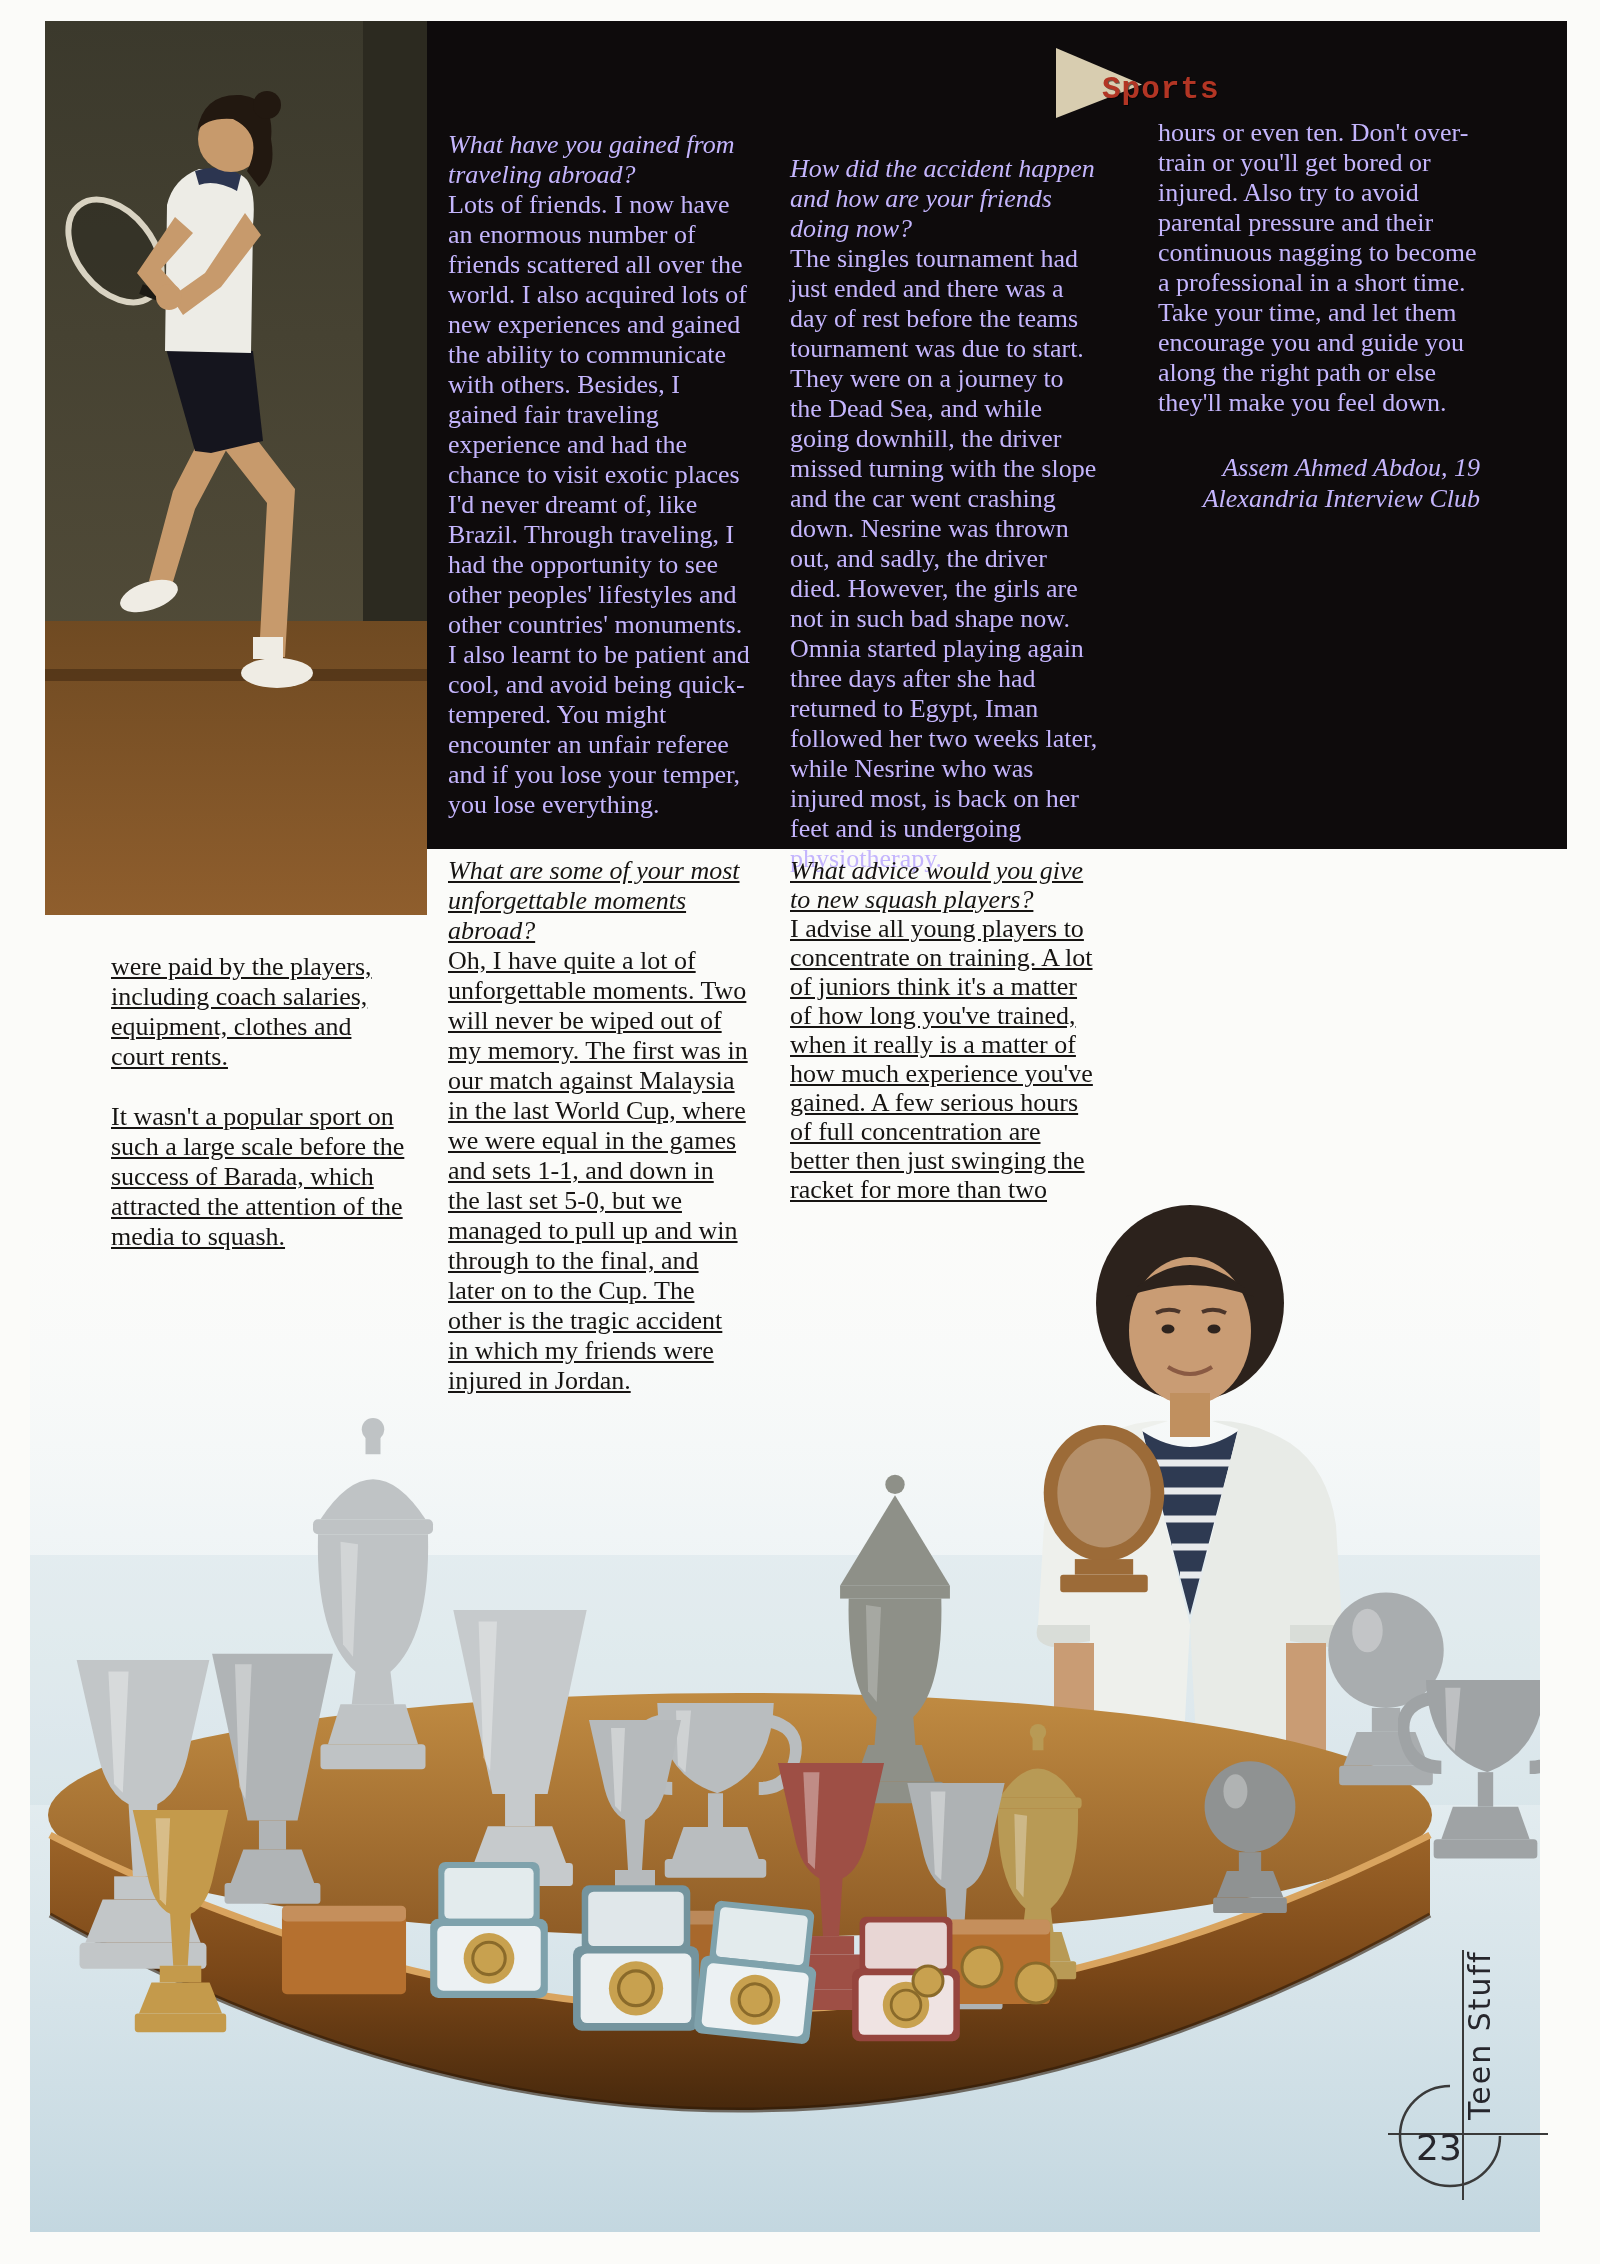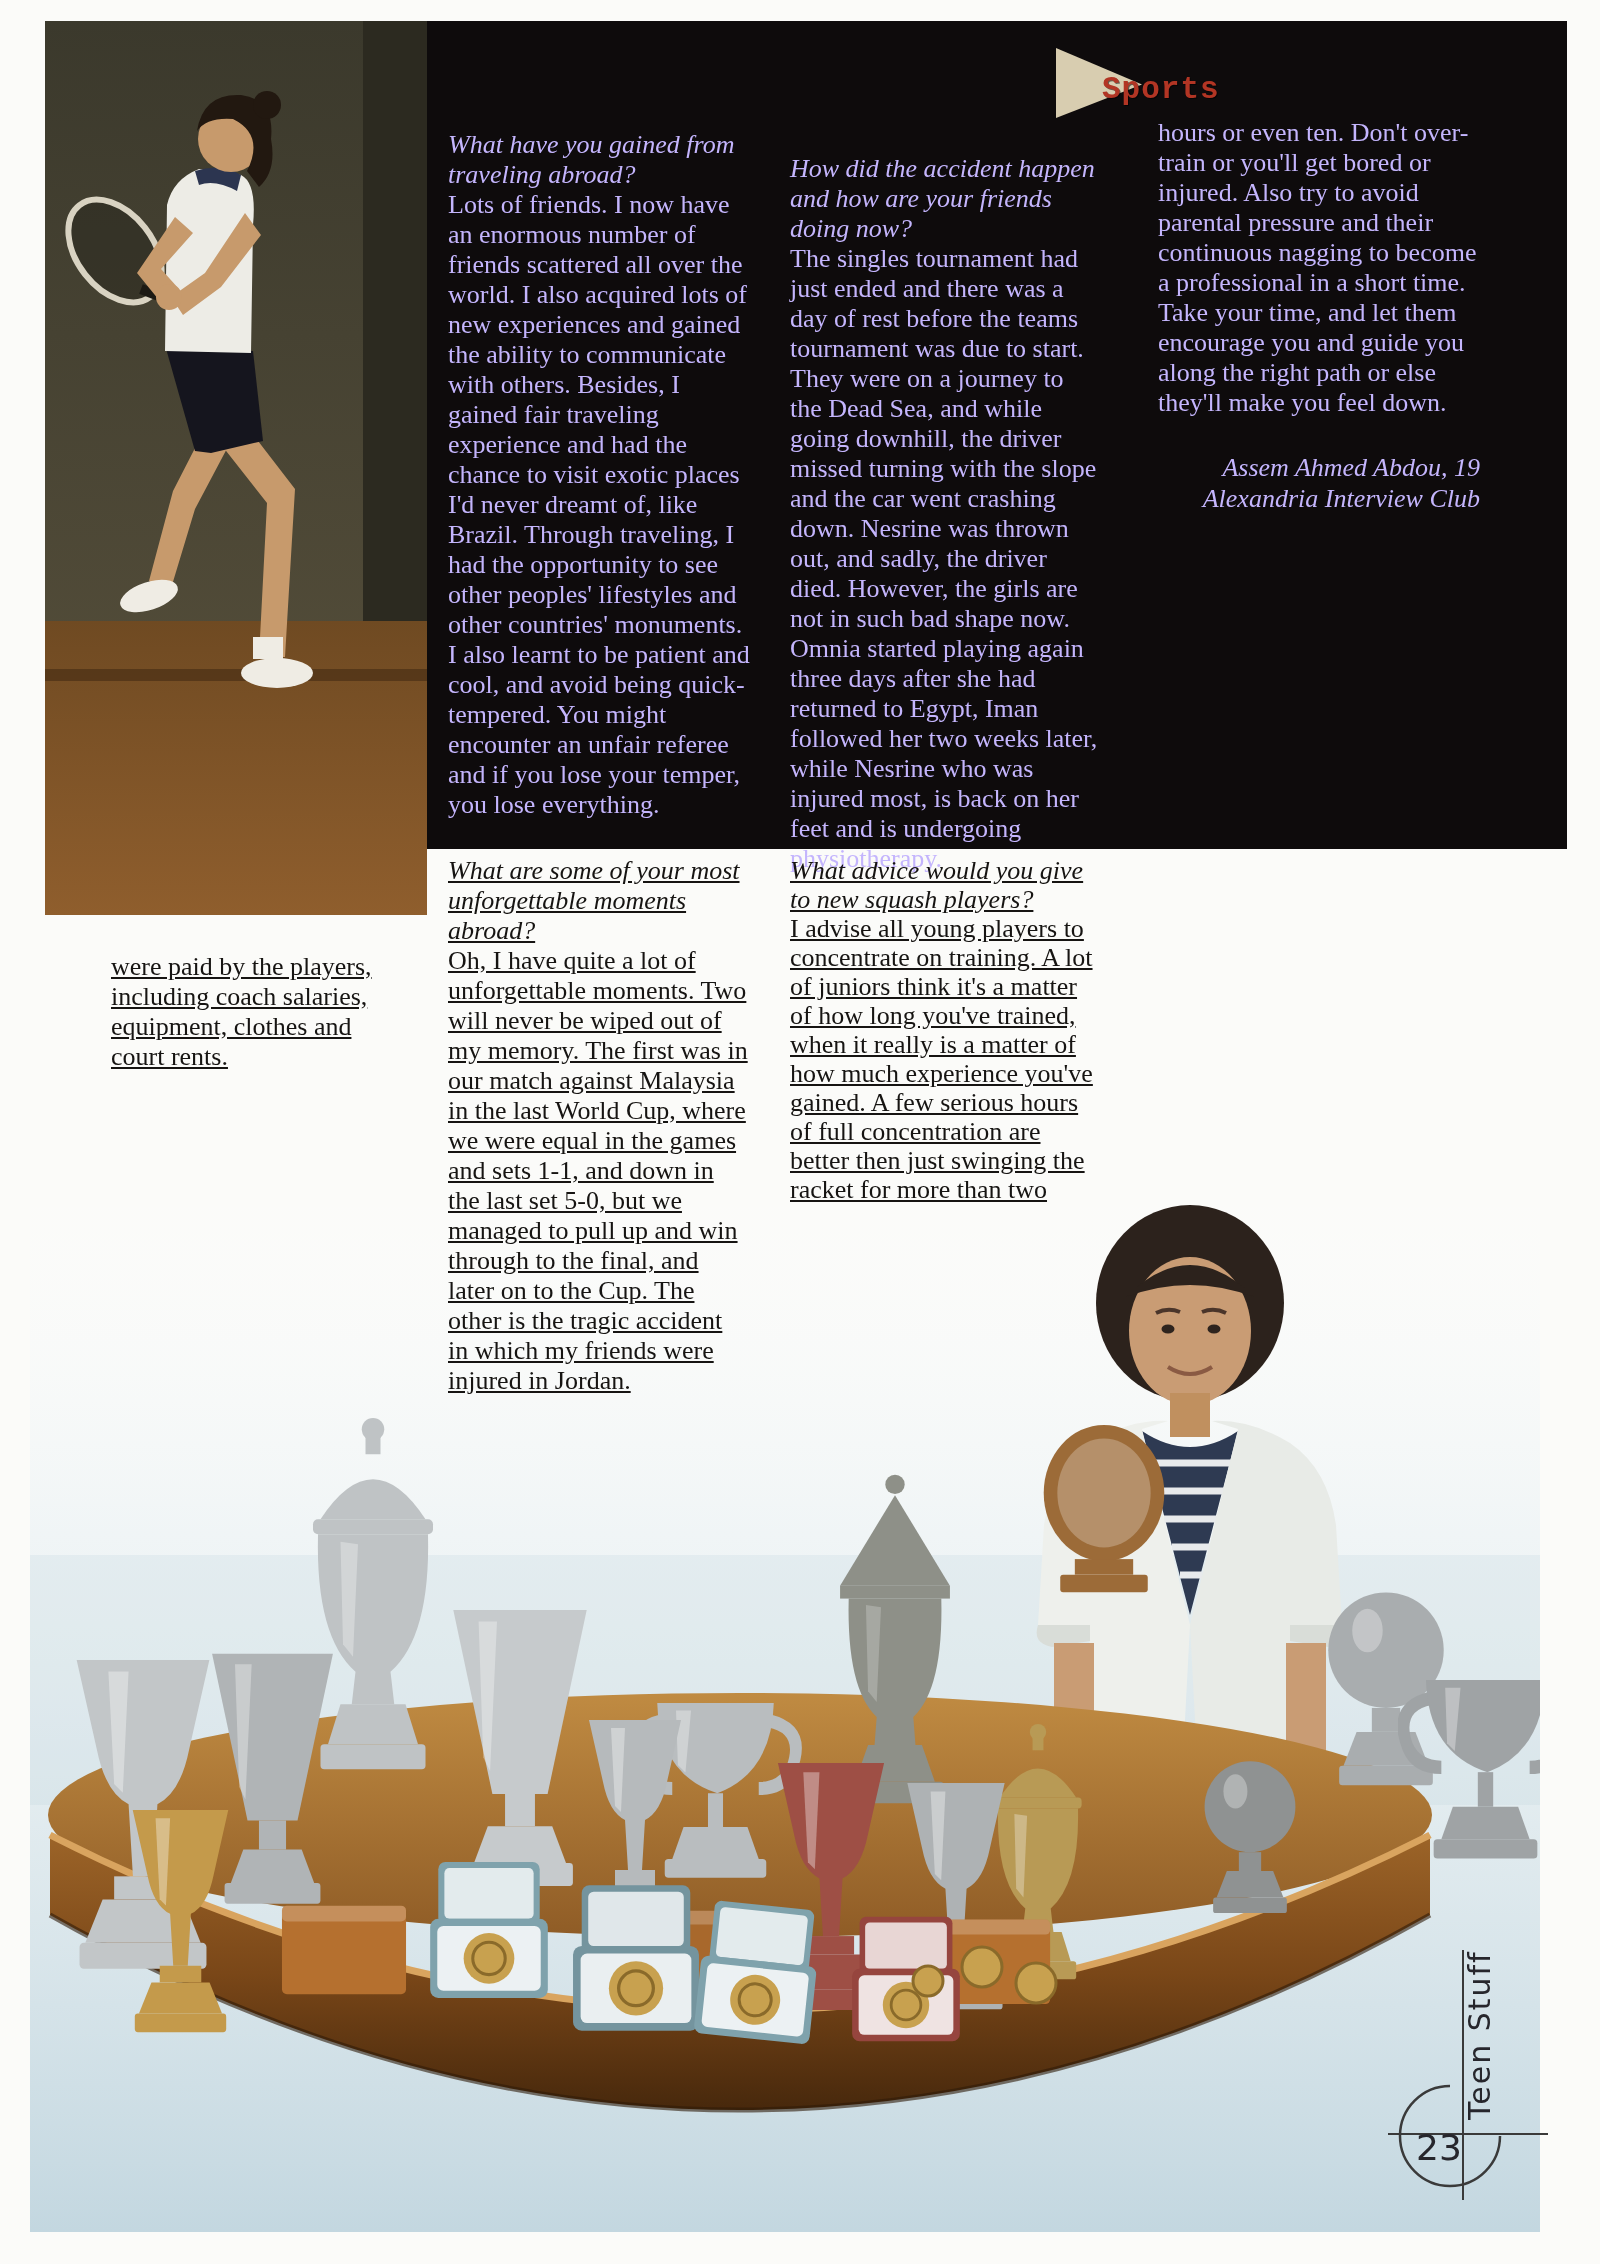--- a/index.html
+++ b/index.html
@@ -107,20 +107,21 @@
       </div>
     </div>
   </div>
 
   <div class="abs sports-tri"></div>
   <div class="abs sports-label">Sports</div>
 
   <div class="body-col bleft textlayer">
     <div>were paid by the players, including coach salaries, equipment, clothes and court rents.</div>
     <div class="gap"></div>
+    <div>It wasn't a popular sport on such a large scale before the success of Barada, which attracted the attention of the media to squash.</div>
   </div>
   <div class="body-col bmid textlayer">
     <div class="q">What are some of your most unforgettable moments abroad?</div>
     <div>Oh, I have quite a lot of unforgettable moments. Two will never be wiped out of my memory. The first was in our match against Malaysia in the last World Cup, where we were equal in the games and sets 1-1, and down in the last set 5-0, but we managed to pull up and win through to the final, and later on to the Cup. The other is the tragic accident in which my friends were injured in Jordan.</div>
   </div>
   <div class="body-col bright textlayer">
     <div class="q">What advice would you give to new squash players?</div>
     <div>I advise all young players to concentrate on training. A lot of juniors think it's a matter of how long you've trained, when it really is a matter of how much experience you've gained. A few serious hours of full concentration are better then just swinging the racket for more than two</div>
   </div>
 

